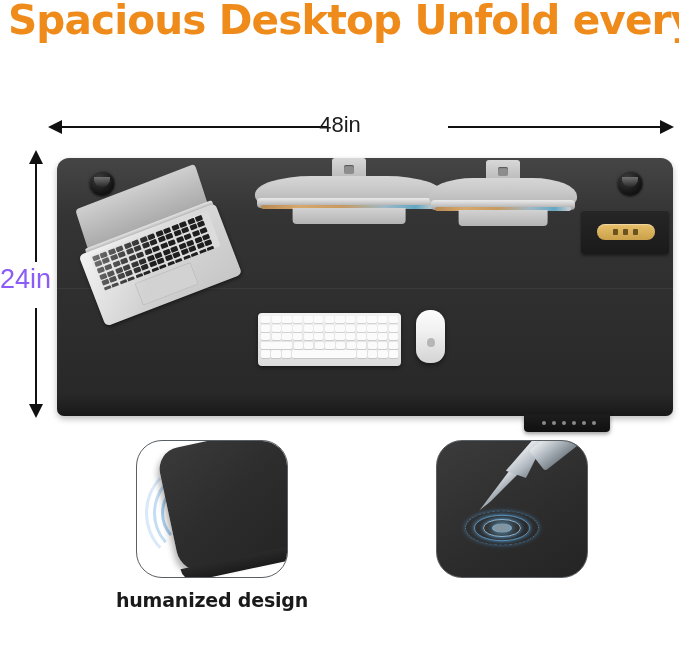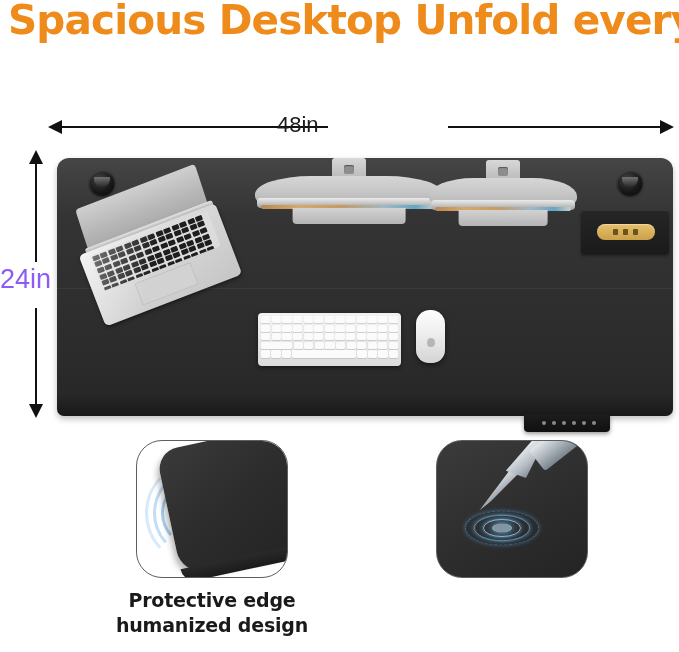--- a/index.html
+++ b/index.html
@@ -25,21 +25,21 @@
     transform:scaleX(0.99);
     transform-origin:left center;
   }
 
   
   .dim-h{position:absolute;left:48px;top:120px;width:626px;height:14px;}
   .dim-h .bar{position:absolute;top:6px;left:8px;width:610px;height:1.6px;background:#111;}
   .dim-h .gap{position:absolute;top:0px;left:280px;width:120px;height:14px;background:#fff;}
   .hlabel{
     position:absolute;left:277px;top:110px;width:126px;height:30px;
-    font-size:22px;color:#1b1b1b;line-height:30px;
+    text-align:center;font-size:22px;color:#1b1b1b;line-height:30px;
     font-family:"Liberation Sans",sans-serif;letter-spacing:0px;
   }
   .arrow-left,.arrow-right{position:absolute;top:0px;width:0;height:0;
     border-top:7px solid transparent;border-bottom:7px solid transparent;}
   .arrow-left{left:0px;border-right:14px solid #111;}
   .arrow-right{right:0px;border-left:14px solid #111;}
 
   .dim-v{position:absolute;left:29px;top:150px;width:14px;height:268px;}
   .dim-v .bar{position:absolute;left:6px;top:8px;width:1.6px;height:252px;background:#111;}
   .dim-v .gap{position:absolute;left:0;top:112px;width:14px;height:46px;background:#fff;}
@@ -561,21 +561,20 @@
   <div class="features">
 
     <div class="feature f1">
       <div class="fcard light">
         <div class="arc a2"></div>
         <div class="arc a1"></div>
         <div class="arc a3"></div>
         <div class="corner-slab"></div>
       </div>
       <div class="fcaption">
-        <div>Protective edge</div>
         <div>humanized design</div>
       </div>
     </div>
 
     <div class="feature f2">
       <div class="fcard dark">
         <div class="ring">
           <div class="r1"></div>
             <div class="r2"></div>
             <div class="r3"></div>

